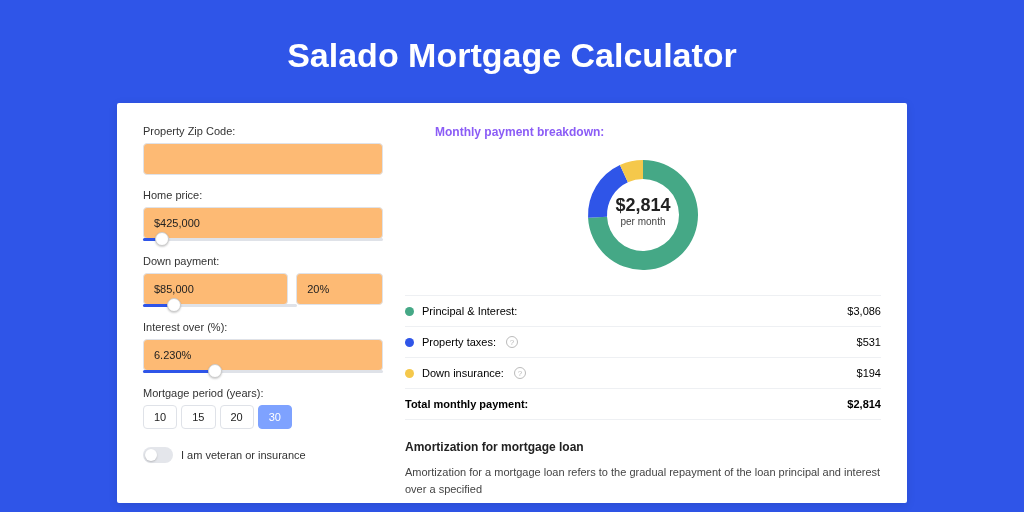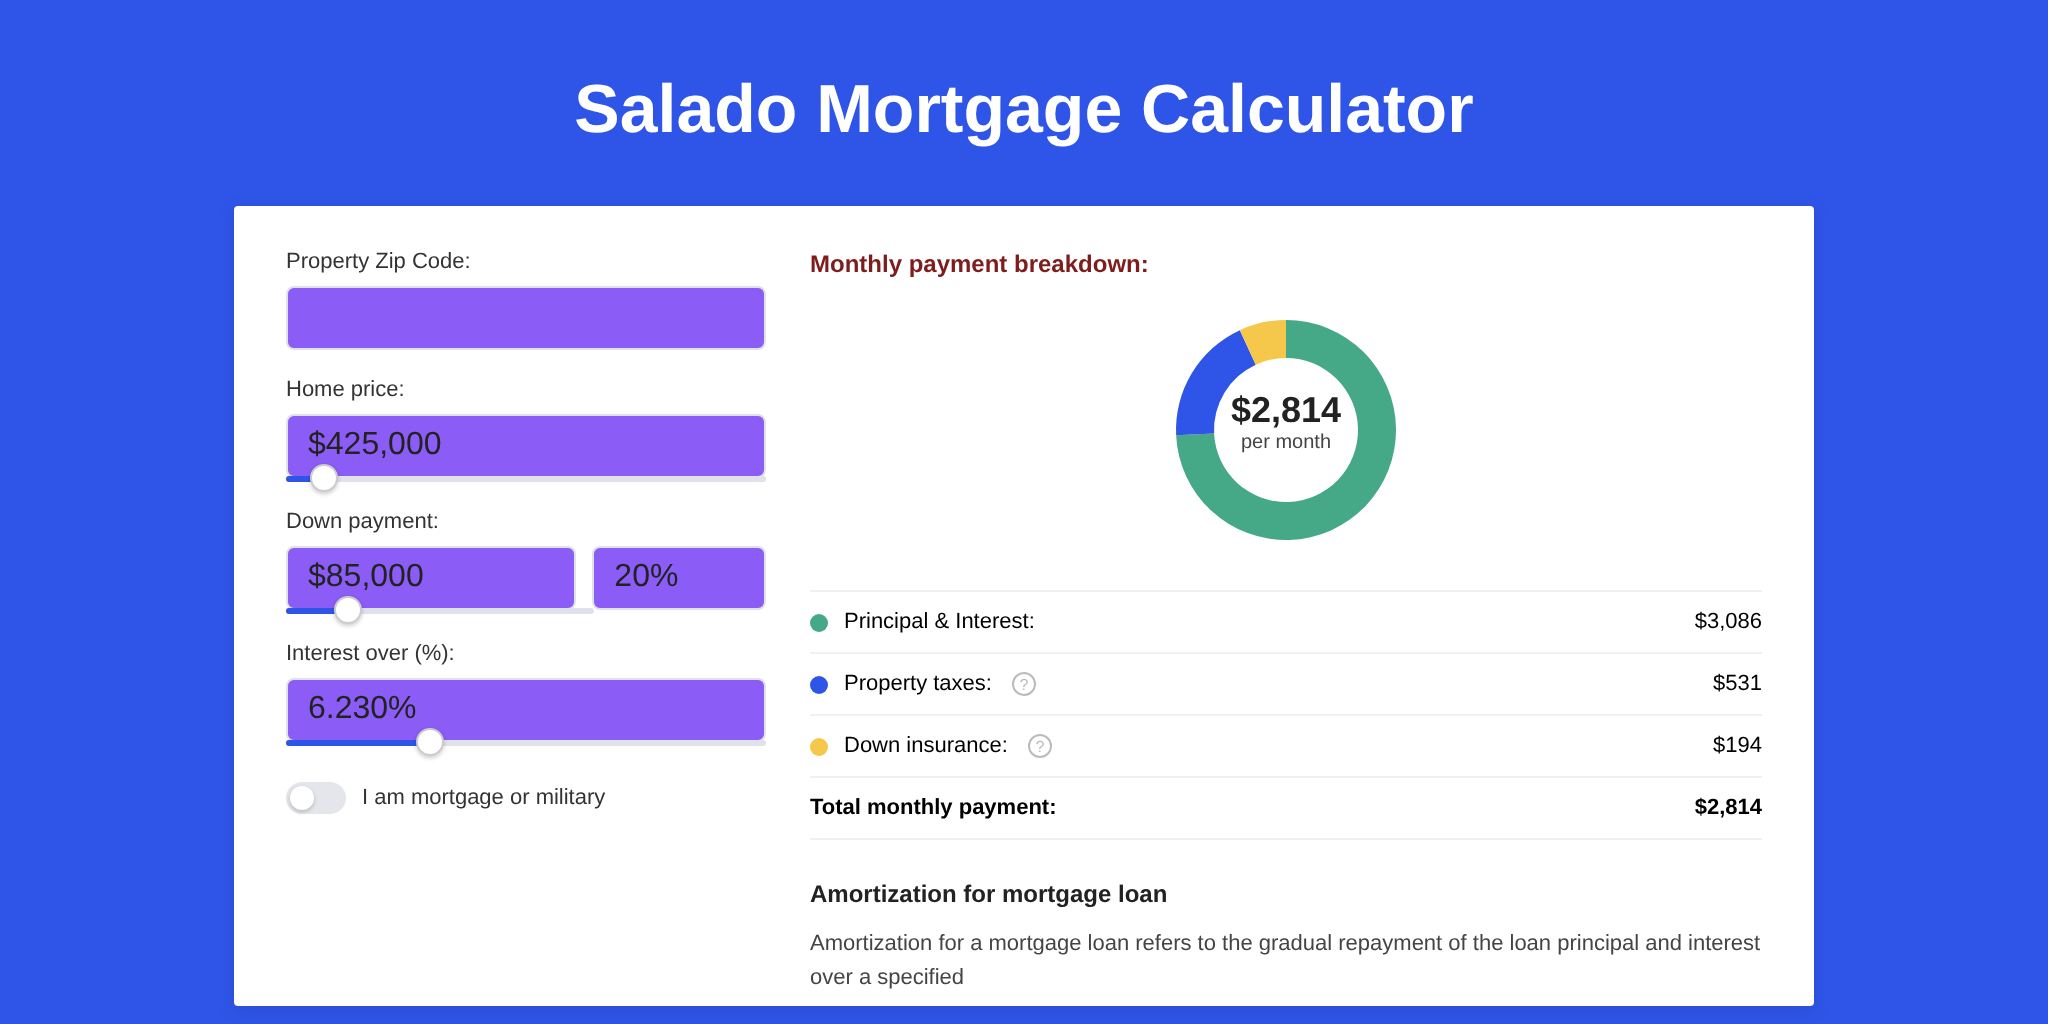--- a/index.html
+++ b/index.html
@@ -36,24 +36,24 @@
     font-size: 11px;
     color: #333;
     margin-bottom: 6px;
     display: block;
   }
   .input-box {
     width: 100%;
     border: 1px solid #dfe2e8;
     border-radius: 4px;
     height: 32px;
-    font-size: 16px;
+    font-size: 11px;
     padding: 0 10px;
     color: #222;
-    background: #8b5cf6;
+    background: #fdba74;
   }
   .field-group { margin-bottom: 14px; position: relative; }
   .slider-track {
     position: relative;
     height: 3px;
     background: #dfe2e8;
     margin-top: -1px;
     border-radius: 2px;
   }
   .slider-fill {
@@ -112,22 +112,23 @@
     border-radius: 50%;
     left: 2px;
     top: 2px;
     box-shadow: 0 1px 2px rgba(0,0,0,0.2);
   }
   .toggle-label { font-size: 11px; color: #333; }
 
   .section-heading {
     font-size: 12px;
     font-weight: 700;
-    color: #7f1d1d;
+    color: #8b5cf6;
     margin-bottom: 16px;
+    margin-left: 30px;
   }
   .donut-wrap {
     display: flex;
     justify-content: center;
     margin-bottom: 20px;
   }
   .donut-center-txt { text-align: center; }
   .donut-amount { font-size: 18px; font-weight: 700; color: #222; }
   .donut-sub { font-size: 10px; color: #444; }
 
@@ -208,24 +209,33 @@
 
     <div class="field-group">
       <label class="field-label">Interest over (%):</label>
       <input class="input-box" type="text" value="6.230%" style="">
       <div class="slider-track">
         <div class="slider-fill" id="ir-fill" style="width: 30%;"></div>
         <div class="slider-thumb" id="ir-thumb" style="left: 30%;"></div>
       </div>
     </div>
 
+    <div class="field-group" style="margin-bottom:8px;">
+      <label class="field-label">Mortgage period (years):</label>
+      <div class="period-btns" id="period-btns">
+          <button class="period-btn">10</button>
+          <button class="period-btn">15</button>
+          <button class="period-btn">20</button>
+          <button class="period-btn active">30</button>
+        </div>
+    </div>
 
     <div class="toggle-row">
       <div class="toggle"></div>
-      <span class="toggle-label">I am mortgage or military</span>
+      <span class="toggle-label">I am veteran or insurance</span>
     </div>
 
   </div>
 
   <div class="right-col">
 
     <div class="section-heading">Monthly payment breakdown:</div>
 
     <div class="donut-wrap">
       <svg width="120" height="120" viewBox="0 0 120 120">

